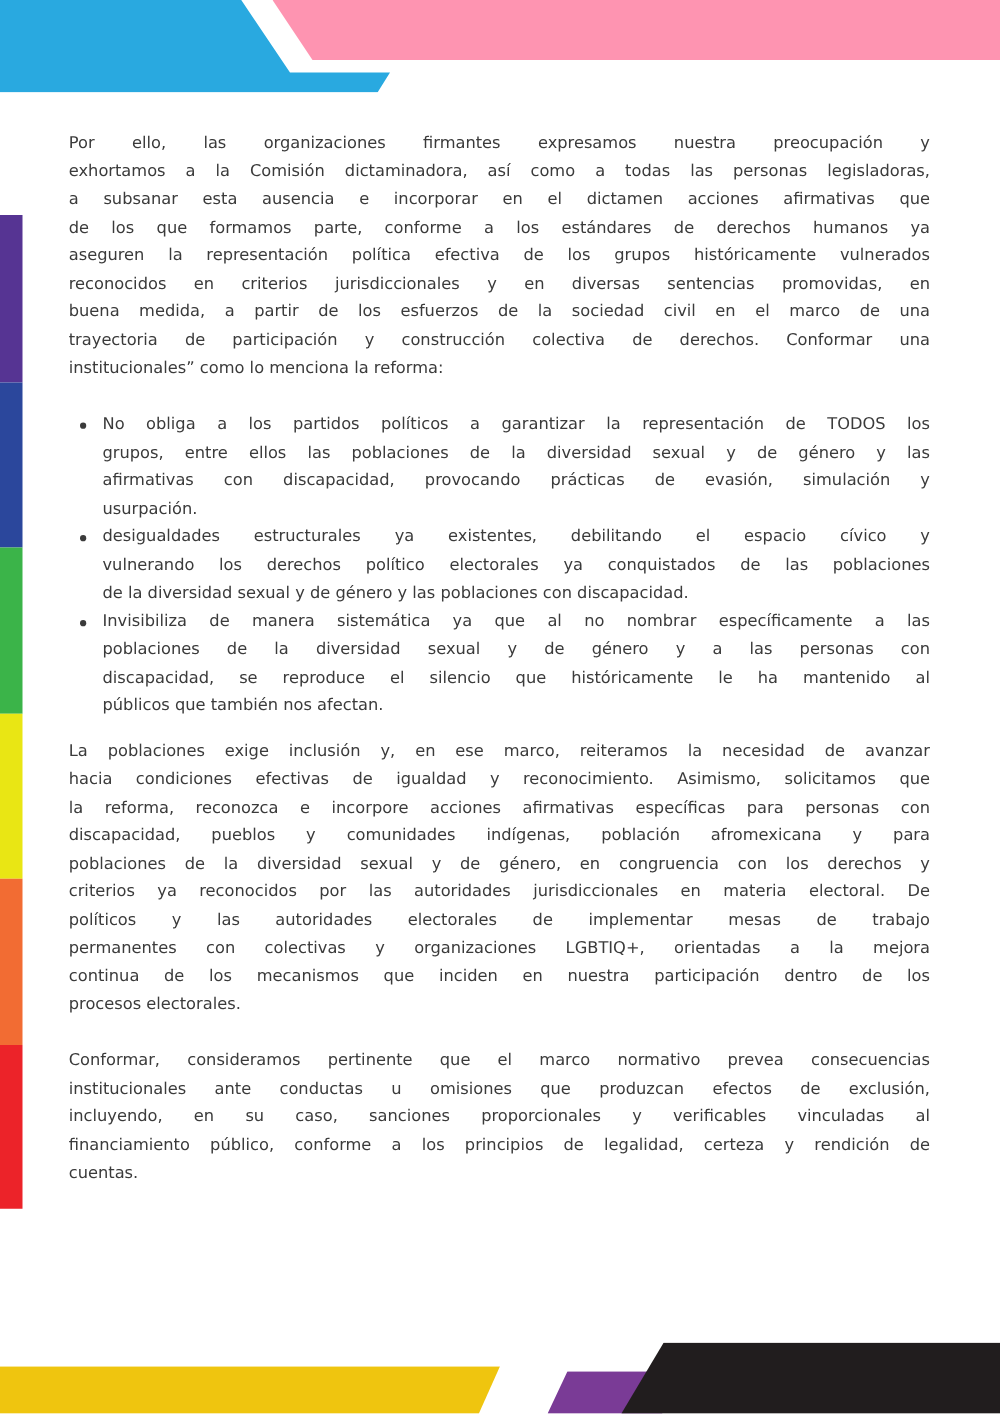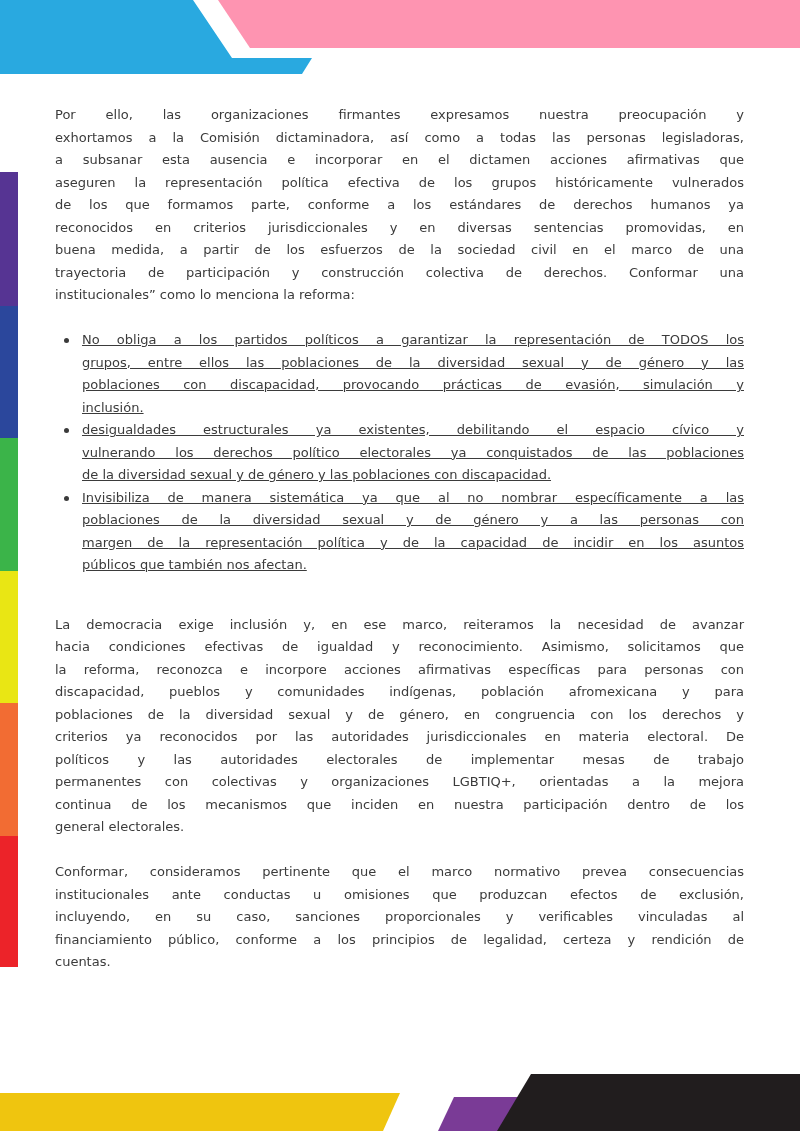--- a/index.html
+++ b/index.html
@@ -12,21 +12,21 @@
      clip-path: polygon(218px 0, 800px 0, 800px 48px, 250px 48px); }
   .deco-bottom-yellow { left:0; top:1093px; width:410px; height:38px; background:#efc50f;
      clip-path: polygon(0 0, 400px 0, 383px 38px, 0 38px); }
   .deco-bottom-purple { left:430px; top:1097px; width:110px; height:34px; background:#7a3b96;
      clip-path: polygon(24px 0, 100px 0, 100px 34px, 8px 34px); }
   .deco-bottom-black { left:490px; top:1074px; width:310px; height:57px; background:#211d1e;
      clip-path: polygon(41px 0, 310px 0, 310px 57px, 7px 57px); }
   .side-bar { position:absolute; left:0; width:18px; }
   .content { position:absolute; left:55px; top:104px; width:689px; font-size:13px; line-height:22.5px; }
   .para { margin:0 0 22.5px 0; }
-  ul.bullets { list-style:none; margin:0 0 37px 0; padding:0;text-decoration:underline; }
+  ul.bullets { list-style:none; margin:0 0 14px 0; padding:0; }
   ul.bullets li { position:relative; padding-left:27px; }
   .bullet-dot { position:absolute; left:9px; top:9px; width:5px; height:5px; border-radius:50%; background:#3b3b3b; }
   .jl { display:block; height:22.5px; text-align:justify; text-align-last:justify; }
   .jl.last { text-align-last:left; }
 </style>
 </head>
 <body>
 
 <div class="shape deco-top-blue"></div>
 <div class="shape deco-top-pink"></div>
@@ -36,60 +36,60 @@
 <div class="side-bar" style="top:438px;height:133px;background:#3bb449"></div>
 <div class="side-bar" style="top:571px;height:132px;background:#e9e614"></div>
 <div class="side-bar" style="top:703px;height:133px;background:#f26c33"></div>
 <div class="side-bar" style="top:836px;height:131px;background:#ec2329"></div>
 
 <div class="content">
   <p class="para" id="p1">
       <span class="jl">Por ello, las organizaciones firmantes expresamos nuestra preocupación y</span>
       <span class="jl">exhortamos a la Comisión dictaminadora, así como a todas las personas legisladoras,</span>
       <span class="jl">a subsanar esta ausencia e incorporar en el dictamen acciones afirmativas que</span>
+      <span class="jl">de los que formamos parte, conforme a los estándares de derechos humanos ya</span>
       <span class="jl">aseguren la representación política efectiva de los grupos históricamente vulnerados</span>
-      <span class="jl">de los que formamos parte, conforme a los estándares de derechos humanos ya</span>
       <span class="jl">reconocidos en criterios jurisdiccionales y en diversas sentencias promovidas, en</span>
       <span class="jl">buena medida, a partir de los esfuerzos de la sociedad civil en el marco de una</span>
       <span class="jl">trayectoria de participación y construcción colectiva de derechos. Conformar una</span>
       <span class="jl last">institucionales” como lo menciona la reforma:</span>
     </p>
   <ul class="bullets" id="bl">
       <li>
         <span class="bullet-dot"></span>
         <span class="jl">No obliga a los partidos políticos a garantizar la representación de TODOS los</span>
         <span class="jl">grupos, entre ellos las poblaciones de la diversidad sexual y de género y las</span>
-        <span class="jl">poblaciones con discapacidad, provocando prácticas de evasión, simulación y</span>
-        <span class="jl last">inclusión.</span>
+        <span class="jl">afirmativas con discapacidad, provocando prácticas de evasión, simulación y</span>
+        <span class="jl last">usurpación.</span>
       </li>
       <li>
         <span class="bullet-dot"></span>
         <span class="jl">desigualdades estructurales ya existentes, debilitando el espacio cívico y</span>
         <span class="jl">vulnerando los derechos político electorales ya conquistados de las poblaciones</span>
         <span class="jl last">de la diversidad sexual y de género y las poblaciones con discapacidad.</span>
       </li>
       <li>
         <span class="bullet-dot"></span>
         <span class="jl">Invisibiliza de manera sistemática ya que al no nombrar específicamente a las</span>
         <span class="jl">poblaciones de la diversidad sexual y de género y a las personas con</span>
-        <span class="jl">margen de la representación política y de la capacidad de incidir en los asuntos</span>
+        <span class="jl">discapacidad, se reproduce el silencio que históricamente le ha mantenido al</span>
         <span class="jl last">públicos que también nos afectan.</span>
       </li>
     </ul>
   <p class="para" id="p2">
-      <span class="jl">La democracia exige inclusión y, en ese marco, reiteramos la necesidad de avanzar</span>
+      <span class="jl">La poblaciones exige inclusión y, en ese marco, reiteramos la necesidad de avanzar</span>
       <span class="jl">hacia condiciones efectivas de igualdad y reconocimiento. Asimismo, solicitamos que</span>
       <span class="jl">la reforma, reconozca e incorpore acciones afirmativas específicas para personas con</span>
       <span class="jl">discapacidad, pueblos y comunidades indígenas, población afromexicana y para</span>
       <span class="jl">poblaciones de la diversidad sexual y de género, en congruencia con los derechos y</span>
       <span class="jl">criterios ya reconocidos por las autoridades jurisdiccionales en materia electoral. De</span>
       <span class="jl">políticos y las autoridades electorales de implementar mesas de trabajo</span>
       <span class="jl">permanentes con colectivas y organizaciones LGBTIQ+, orientadas a la mejora</span>
       <span class="jl">continua de los mecanismos que inciden en nuestra participación dentro de los</span>
-      <span class="jl last">general electorales.</span>
+      <span class="jl last">procesos electorales.</span>
     </p>
   <p class="para" id="p3">
       <span class="jl">Conformar, consideramos pertinente que el marco normativo prevea consecuencias</span>
       <span class="jl">institucionales ante conductas u omisiones que produzcan efectos de exclusión,</span>
       <span class="jl">incluyendo, en su caso, sanciones proporcionales y verificables vinculadas al</span>
       <span class="jl">financiamiento público, conforme a los principios de legalidad, certeza y rendición de</span>
       <span class="jl last">cuentas.</span>
     </p>
 </div>
 

